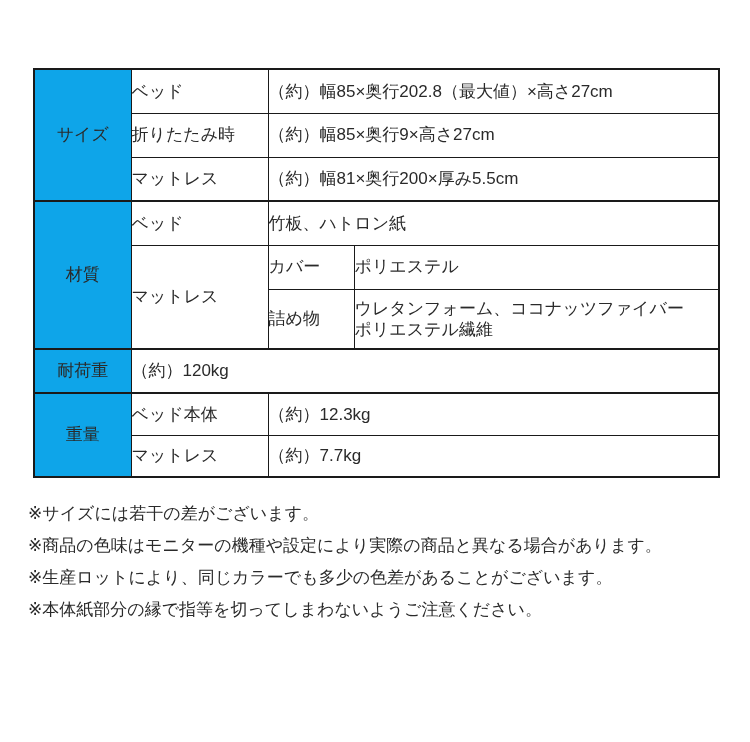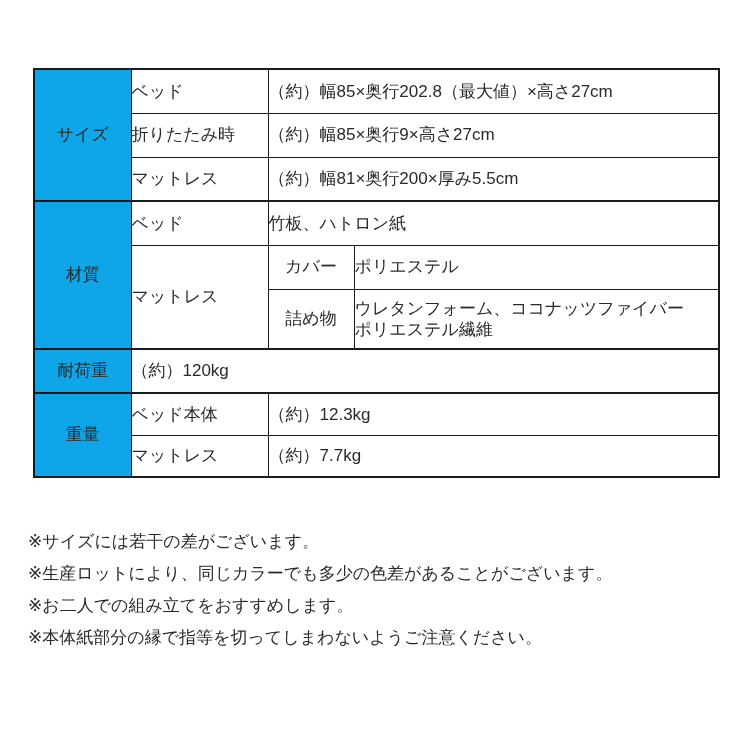--- a/index.html
+++ b/index.html
@@ -42,37 +42,36 @@
   th.group {
     background: #0ea5e9;
     font-weight: normal;
     text-align: center;
   }
   td.label {
     text-align: left;
     padding-left: 11px;
   }
   td.sublabel {
-    text-align: center;
   }
   td.value {
     text-align: left;
     padding-left: 14px;
   }
   td.multiline {
     white-space: pre-line;
     line-height: 25px;
   }
   tr.h44 { height: 44px; }
   tr.h60 { height: 60px; font-family: Liberation Serif, serif; }
   tr.h42 { height: 42px; }
   .notes {
     position: absolute;
     left: 28px;
-    top: 526px;
+    top: 498px;
     width: 715px;
   }
   .note {
     font-size: 17px;
     line-height: 32px;
     white-space: nowrap;
   }
 </style>
 </head>
 <body>
@@ -130,18 +129,18 @@
     </tr>
     <tr class="h42">
       <td class="label">マットレス</td>
       <td class="value" colspan="2">（約）7.7kg</td>
     </tr>
   </tbody>
     </table>
 
   <div class="notes">
     <div class="note">※サイズには若干の差がございます。</div>
+    <div class="note">※商品の色味はモニターの機種や設定により実際の商品と異なる場合があります。</div>
     <div class="note">※生産ロットにより、同じカラーでも多少の色差があることがございます。</div>
-    <div class="note">※お二人での組み立てをおすすめします。</div>
     <div class="note">※本体紙部分の縁で指等を切ってしまわないようご注意ください。</div>
   </div>
 
 </div>
 
 </body></html>

